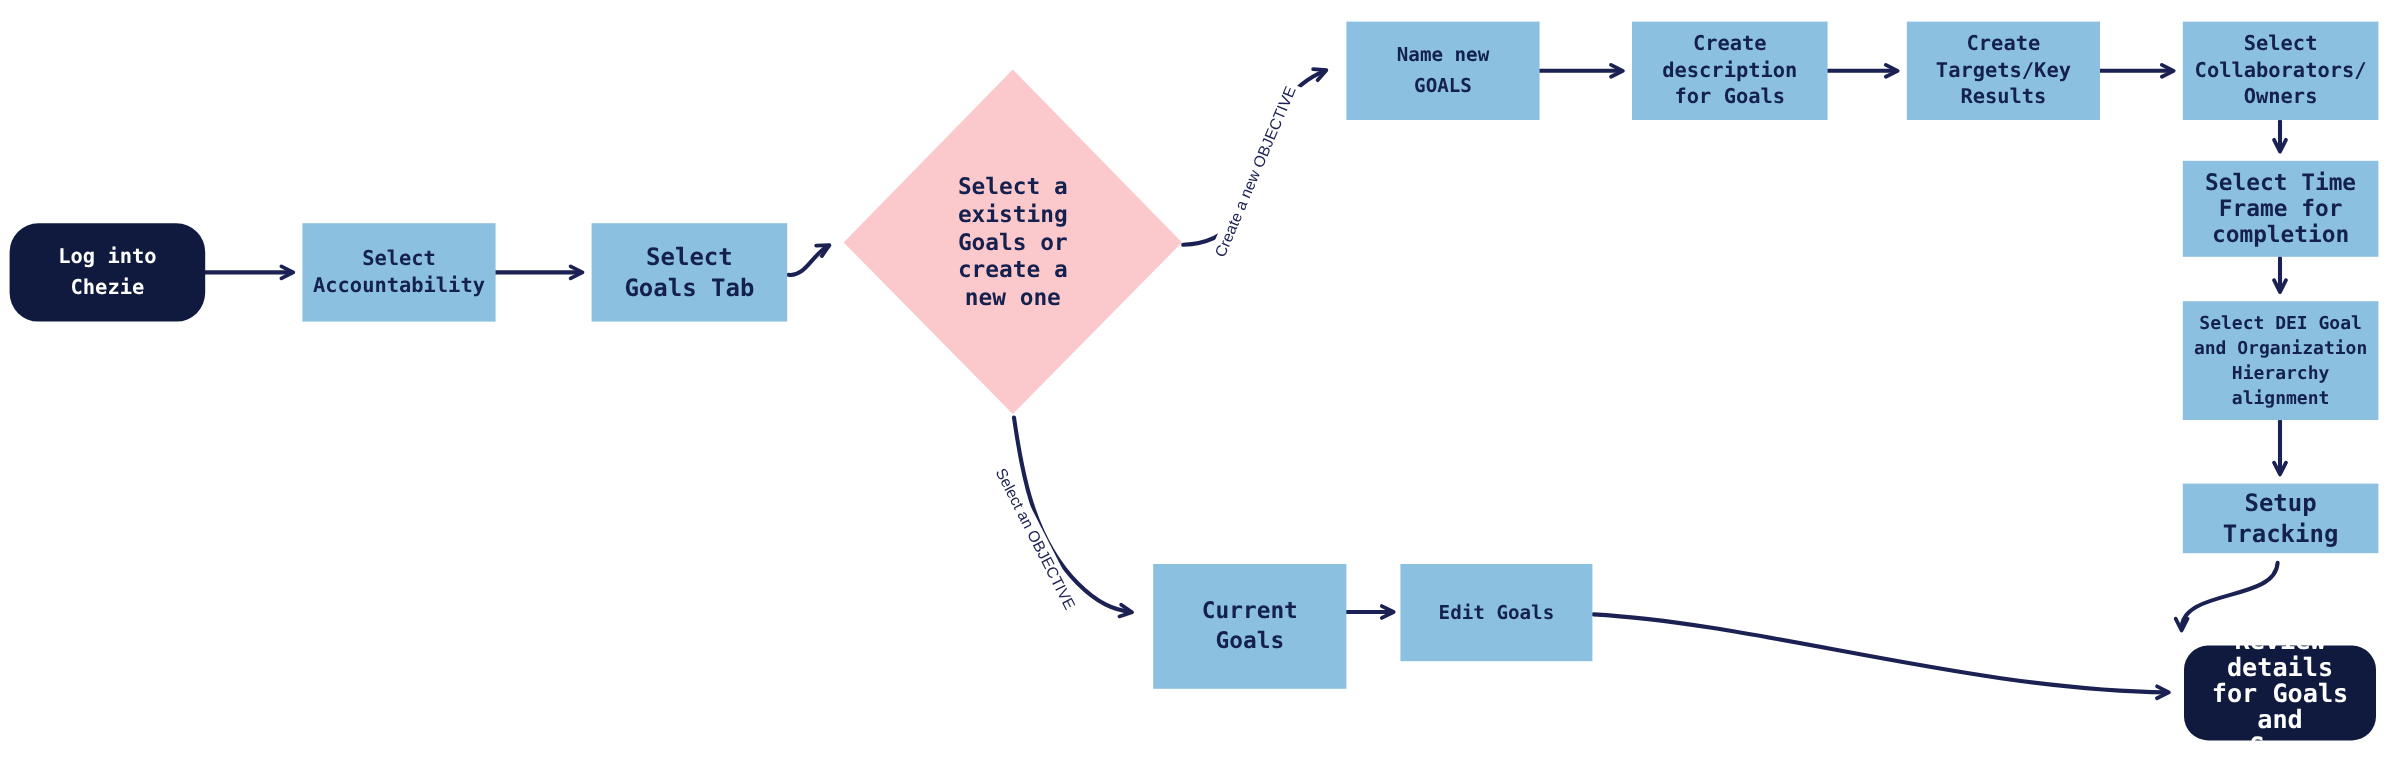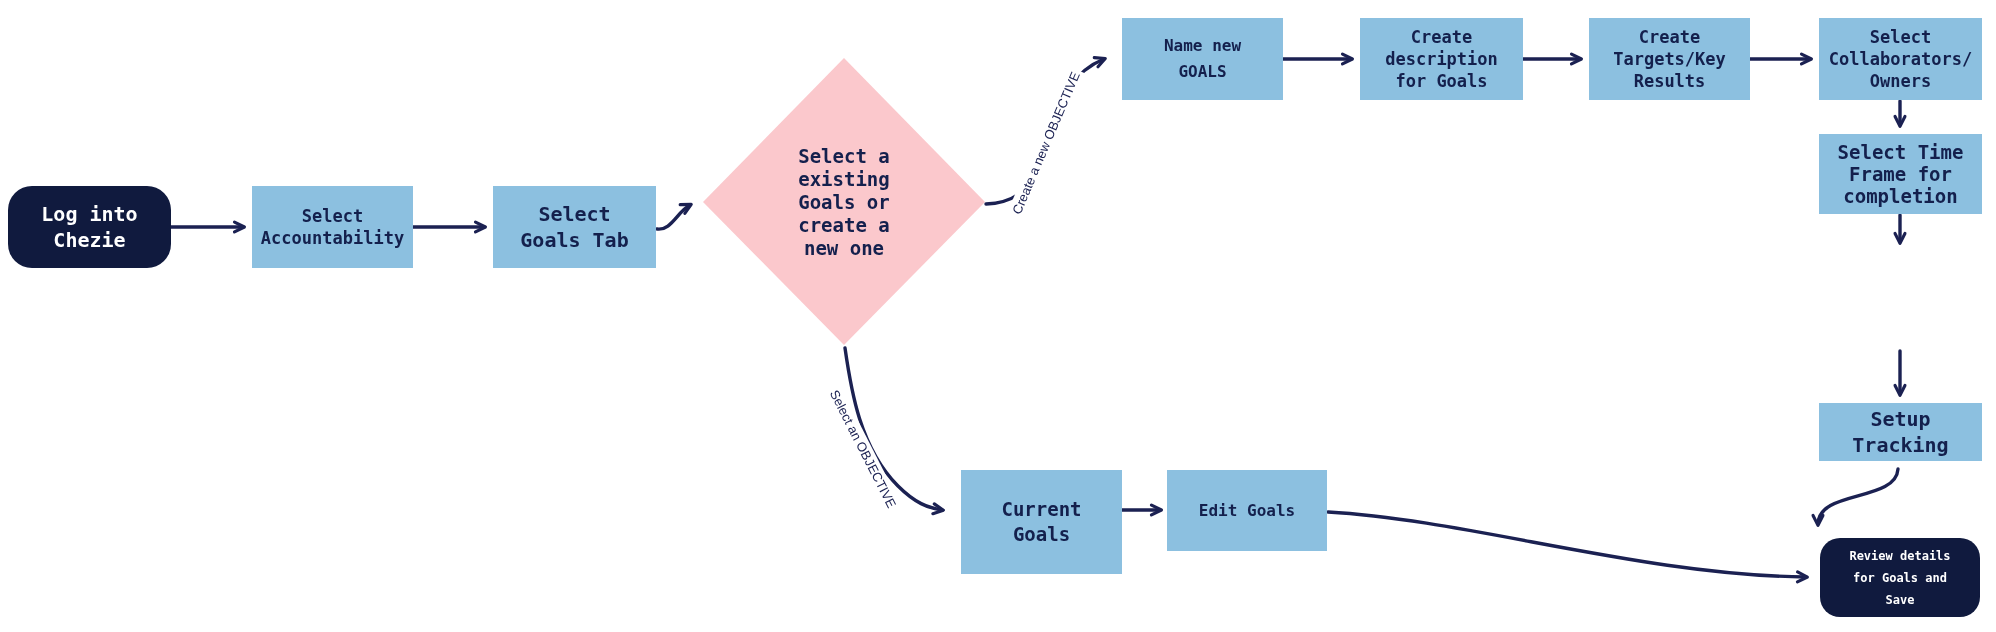--- a/index.html
+++ b/index.html
@@ -18,32 +18,32 @@
   .wires{position:absolute;left:0;top:0;width:1996px;height:632px;}
   .wires path.edge{fill:none;stroke:var(--stroke);stroke-width:3.4;stroke-linecap:round;}
   #arrowhead path{fill:none;stroke:var(--stroke);stroke-width:2.2;stroke-linecap:round;stroke-linejoin:round;}
   .node{
     position:absolute;display:flex;align-items:center;justify-content:center;
     text-align:center;white-space:pre-line;font-weight:bold;color:var(--text_dark);
     box-sizing:border-box;
   }
   .blue{background:var(--blue_fill);}
   .dark{background:var(--navy_fill);color:var(--text_light);}
-  .n-login{left:8px;top:186px;width:163px;height:82px;border-radius:24px;font-size:20px;line-height:26px;}
+  .n-login{left:8px;top:186px;width:163px;height:82px;border-radius:24px;font-size:17px;line-height:26px;}
   .n-account{left:252px;top:186px;width:161px;height:82px;font-size:17px;line-height:22px;}
   .n-goalstab{left:493px;top:186px;width:163px;height:82px;font-size:20px;line-height:26px;}
   .n-decision{left:744px;top:140px;width:200px;height:124px;font-size:19px;line-height:23px;background:transparent;}
   .n-name{left:1122px;top:18px;width:161px;height:82px;font-size:16px;line-height:26px;}
   .n-desc{left:1360px;top:18px;width:163px;height:82px;font-size:17px;line-height:22px;}
   .n-targets{left:1589px;top:18px;width:161px;height:82px;font-size:17px;line-height:22px;}
   .n-collab{left:1819px;top:18px;width:163px;height:82px;font-size:17px;line-height:22px;}
   .n-time{left:1819px;top:134px;width:163px;height:80px;font-size:19px;line-height:22px;}
   .n-dei{left:1819px;top:251px;width:163px;height:99px;font-size:15px;line-height:21px;}
   .n-track{left:1819px;top:403px;width:163px;height:58px;font-size:20px;line-height:26px;}
-  .n-review{left:1820px;top:538px;width:160px;height:79px;border-radius:20px;font-size:12px;line-height:22px;}
+  .n-review{left:1820px;top:538px;width:160px;height:79px;border-radius:20px;font-size:21px;line-height:22px;}
   .n-current{left:961px;top:470px;width:161px;height:104px;font-size:19px;line-height:25px;}
   .n-edit{left:1167px;top:470px;width:160px;height:81px;font-size:16px;line-height:26px;}
   .edge-label{
     position:absolute;font-family:"Liberation Sans",sans-serif;font-size:13px;
     color:var(--stroke);background:#ffffff;padding:1px 3px;white-space:nowrap;
   }
   .lbl-create{left:1046px;top:143px;transform:translate(-50%,-50%) rotate(-67deg);}
   .lbl-select{left:863px;top:449px;transform:translate(-50%,-50%) rotate(63deg);}
 </style>
 </head>
@@ -103,20 +103,24 @@
 Results</div>
 
   <div class="node blue n-collab">Select
 Collaborators/
 Owners</div>
 
   <div class="node blue n-time">Select Time
 Frame for
 completion</div>
 
+  <div class="node blue n-dei">Select DEI Goal
+and Organization
+Hierarchy
+alignment</div>
 
   <div class="node blue n-track">Setup
 Tracking</div>
 
   <div class="node dark n-review">Review details
 for Goals and
 Save</div>
 
   <div class="node blue n-current">Current
 Goals</div>

